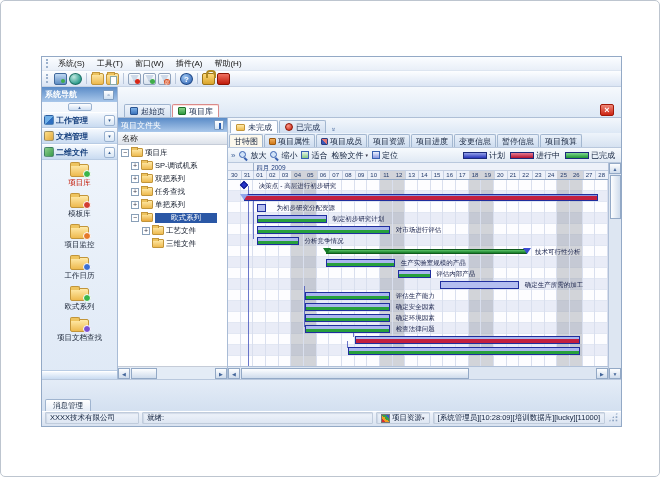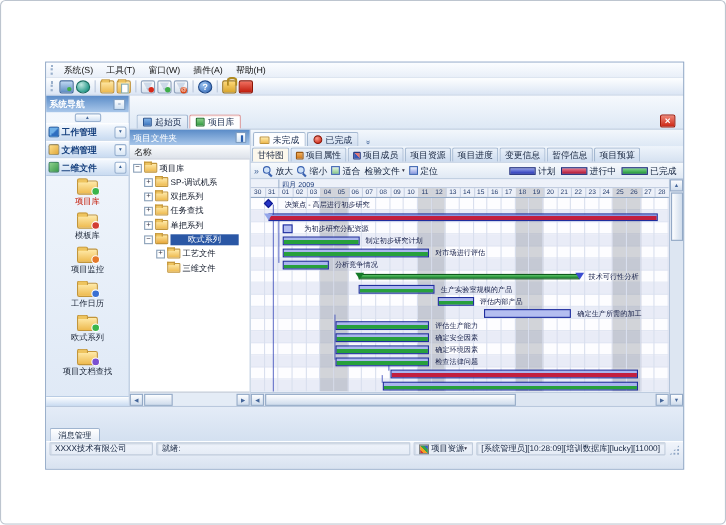--- a/index.html
+++ b/index.html
@@ -143,21 +143,21 @@
 
 .vscroll{width:13px;flex:none;background:#dde6f2;border-left:1px solid #b0c0d8;display:flex;flex-direction:column;align-items:center;}
 .vthumb{width:11px;height:44px;background:linear-gradient(to right,#fdfeff,#cfdcec);border:1px solid #93a9c6;margin-top:1px;}
 .vtrack{flex:1;}
 .hscroll{height:13px;flex:none;background:#dde6f2;border-top:1px solid #b0c0d8;display:flex;align-items:center;}
 .hthumb{width:60%;height:11px;background:linear-gradient(#fdfeff,#cfdcec);border:1px solid #93a9c6;margin-left:1px;}
 .htrack{flex:1;}
 
 .msgrow{height:32px;flex:none;background:linear-gradient(#e4ecf7,#d3e0f0);border-top:1px solid #b9c8dd;display:flex;align-items:flex-end;padding-left:3px;}
 .msgtab{height:12px;padding:0 7px;background:linear-gradient(#ffffff,#e6edf7);border:1px solid #9fb4cf;border-bottom:none;border-radius:2px 2px 0 0;display:flex;align-items:center;font-size:7.5px;color:#14243c;}
-.statusbar{height:15px;flex:none;background:linear-gradient(#f0f4fb,#d8e2f0);border-top:1px solid #fff;display:flex;align-items:flex-end;padding:12px 3px;gap:3px;font-size:7.5px;color:#10203c;}
+.statusbar{height:15px;flex:none;background:linear-gradient(#f0f4fb,#d8e2f0);border-top:1px solid #fff;display:flex;align-items:flex-start;padding:0 3px;gap:3px;font-size:7.5px;color:#10203c;}
 .scell{height:12px;display:flex;align-items:center;padding:0 4px;border:1px solid #c0ccdc;border-radius:1px;box-shadow:inset 1px 1px 1px rgba(120,140,170,.22);white-space:nowrap;}
 .scell.company{width:94px;flex:none;}
 .scell.ready{flex:1;}
 .styleicon{width:9px;height:9px;flex:none;background:linear-gradient(45deg,#d83030 25%,#f0a020 25% 50%,#38a048 50% 75%,#3060c8 75%);border:1px solid #777;margin-right:2px;}
 .sgrip{width:10px;height:10px;flex:none;background-image:radial-gradient(#8fa6c4 1px,transparent 1.2px);background-size:3.4px 3.4px;clip-path:polygon(100% 0,100% 100%,0 100%);}
 </style>
 </head>
 <body>
 
 <div class="screen">

